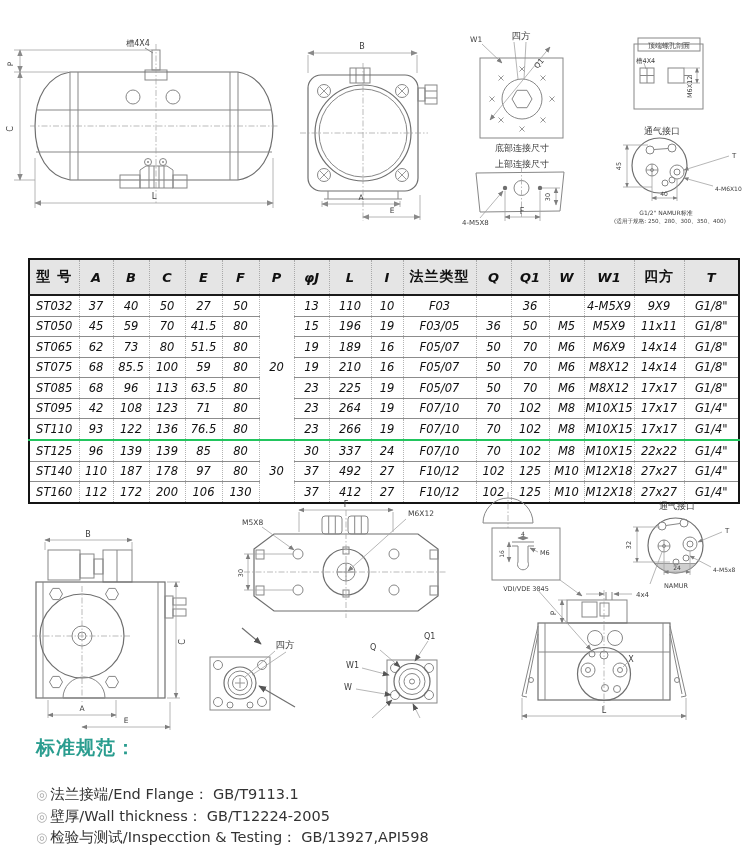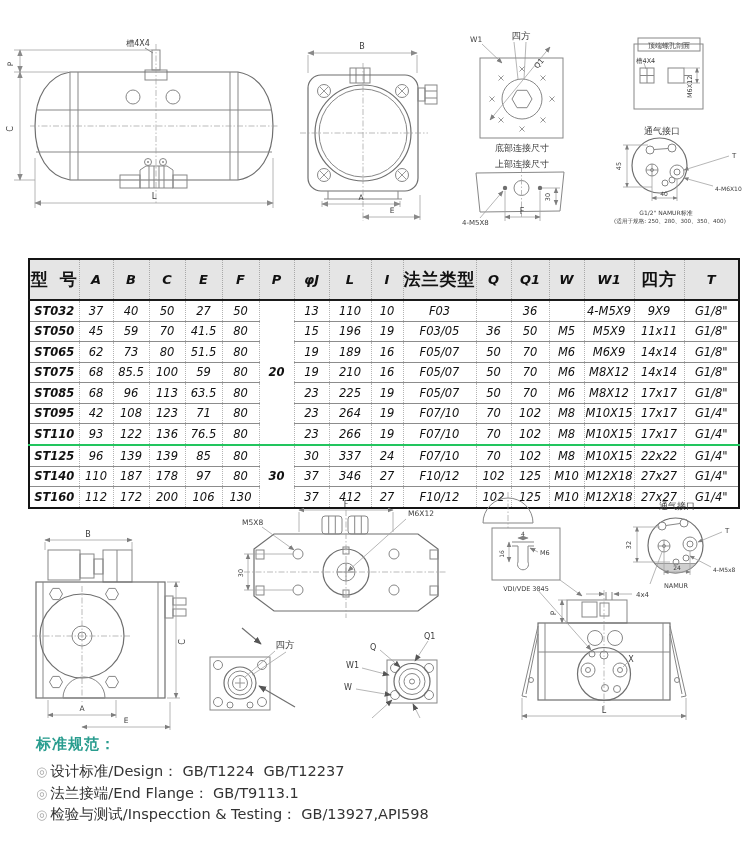--- a/index.html
+++ b/index.html
@@ -15,30 +15,30 @@
   
   text{font-family:"DejaVu Sans","Liberation Sans",sans-serif;fill:#3d3d3d;text-anchor:middle;}
   .s55{font-size:5.6px;} .s6{font-size:6px;} .s65{font-size:6.5px;} .s7{font-size:7px;}
   .s75{font-size:7.5px;} .s8{font-size:8px;} .s85{font-size:8.5px;} .s9{font-size:9px;}
   .s95{font-size:9.5px;} .st{text-anchor:start;}
   
   .spec-table{position:absolute;left:28px;top:258px;width:700px;border-collapse:collapse;
               table-layout:fixed;border:2px solid #141414;color:#111;}
   .spec-table th{background:#e5e5e5;font-size:13px;font-weight:bold;font-style:italic;
                  padding:8px 0;border-bottom:2px solid #1a1a1a;border-left:1px dotted #a9a9a9;}
-  .spec-table th.cjk{font-style:normal;font-size:17px;letter-spacing:1px;font-family:Liberation Mono, monospace;}
+  .spec-table th.cjk{font-style:normal;font-size:14px;letter-spacing:1px;}
   .spec-table td{font-size:11.5px;font-style:italic;text-align:center;padding:2.6px 0;line-height:1.25;
                  border-top:1px solid #8c8c8c;border-left:1px dotted #b3b3b3;}
   .spec-table th:first-child,.spec-table td:first-child{border-left:none;}
-  .spec-table td.model{font-weight:bold;margin-left:28px;}
+  .spec-table td.model{font-weight:normal;margin-left:28px;}
   .spec-table tr.group-sep td{border-top:2px solid #22c55e;}
-  .spec-table td.p-cell{font-weight:bold;}
+  .spec-table td.p-cell{font-weight:normal;}
   
   .standards{position:absolute;left:36px;top:735px;}
-  .standards-heading{color:#2a9d8f;font-size:15px;font-weight:bold;letter-spacing:1px;margin-bottom:7px;}
+  .standards-heading{color:#2a9d8f;font-size:19px;font-weight:bold;letter-spacing:1px;margin-bottom:23px;}
   .std-item{font-size:14.5px;color:#333;line-height:21.5px;white-space:pre;}
   .std-item .bullet{color:#adadad;font-size:13px;margin-right:3px;}
 </style>
 </head>
 <body>
 
 <div class="page">
 
   <svg style="left:0;top:8;" width="290" height="235" viewBox="0 0 290 235">
     <defs>
@@ -430,21 +430,21 @@
           <td>G1/4"</td>
         </tr>
         <tr>
           <td class="model">ST140</td>
           <td>110</td>
           <td>187</td>
           <td>178</td>
           <td>97</td>
           <td>80</td>
           <td>37</td>
-          <td>346</td>
+          <td>492</td>
           <td>27</td>
           <td>F10/12</td>
           <td>102</td>
           <td>125</td>
           <td>M10</td>
           <td>M12X18</td>
           <td>27x27</td>
           <td>G1/4"</td>
         </tr>
         <tr>
@@ -742,18 +742,18 @@
       <line class="d" x1="44" y1="128" x2="208" y2="128" marker-start="url(#m12)" marker-end="url(#m12)"></line>
     </g>
     <text class="s7 st" x="158" y="9">4x4</text>
     <text class="s75" transform="translate(78,25) rotate(-90)">P</text>
     <text class="s8" x="153" y="74">X</text>
     <text class="s8" x="126" y="125">L</text>
   </svg>
 
   <div class="standards">
     <div class="standards-heading">标准规范：</div>
-    <div class="std-item"><span class="bullet">◎</span><span>设计标准/Design： GB/T1224  GB/T12237</span></div>
     <div class="std-item"><span class="bullet">◎</span><span>法兰接端/End Flange： GB/T9113.1</span></div>
+    <div class="std-item"><span class="bullet">◎</span><span>壁厚/Wall thickness： GB/T12224-2005</span></div>
     <div class="std-item"><span class="bullet">◎</span><span>检验与测试/Inspecction &amp; Testing： GB/13927,API598</span></div>
   </div>
 
 </div>
 
 </body></html>

